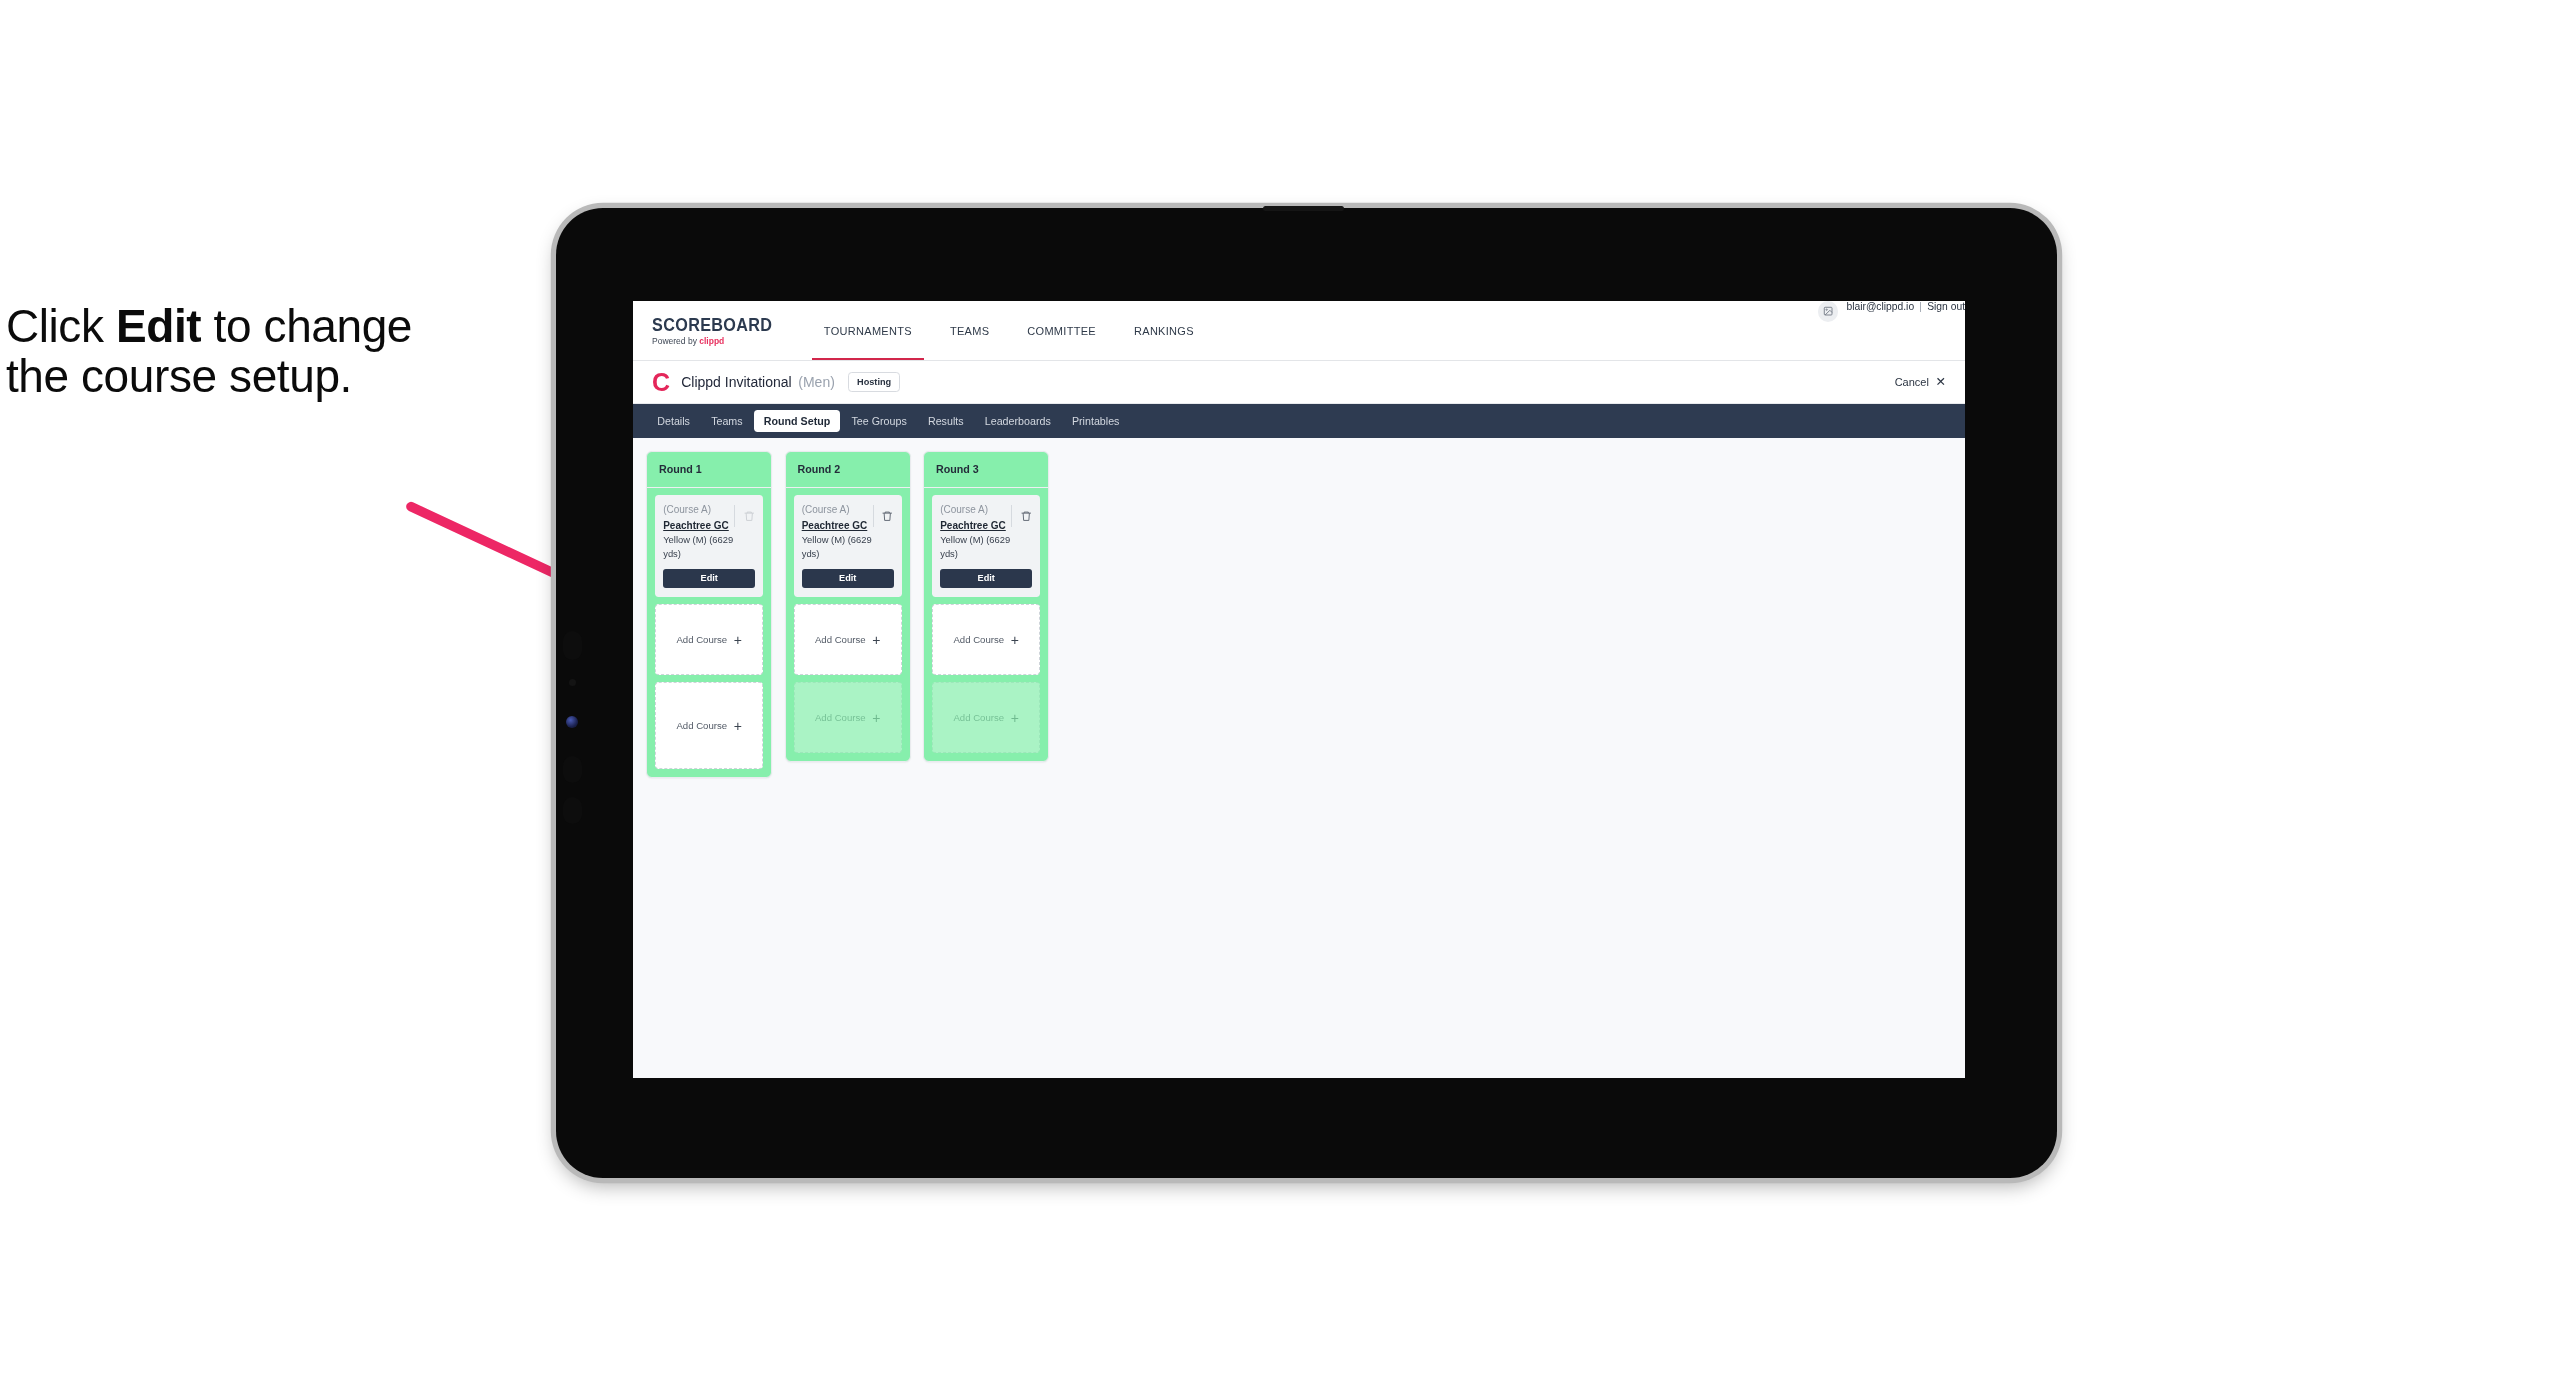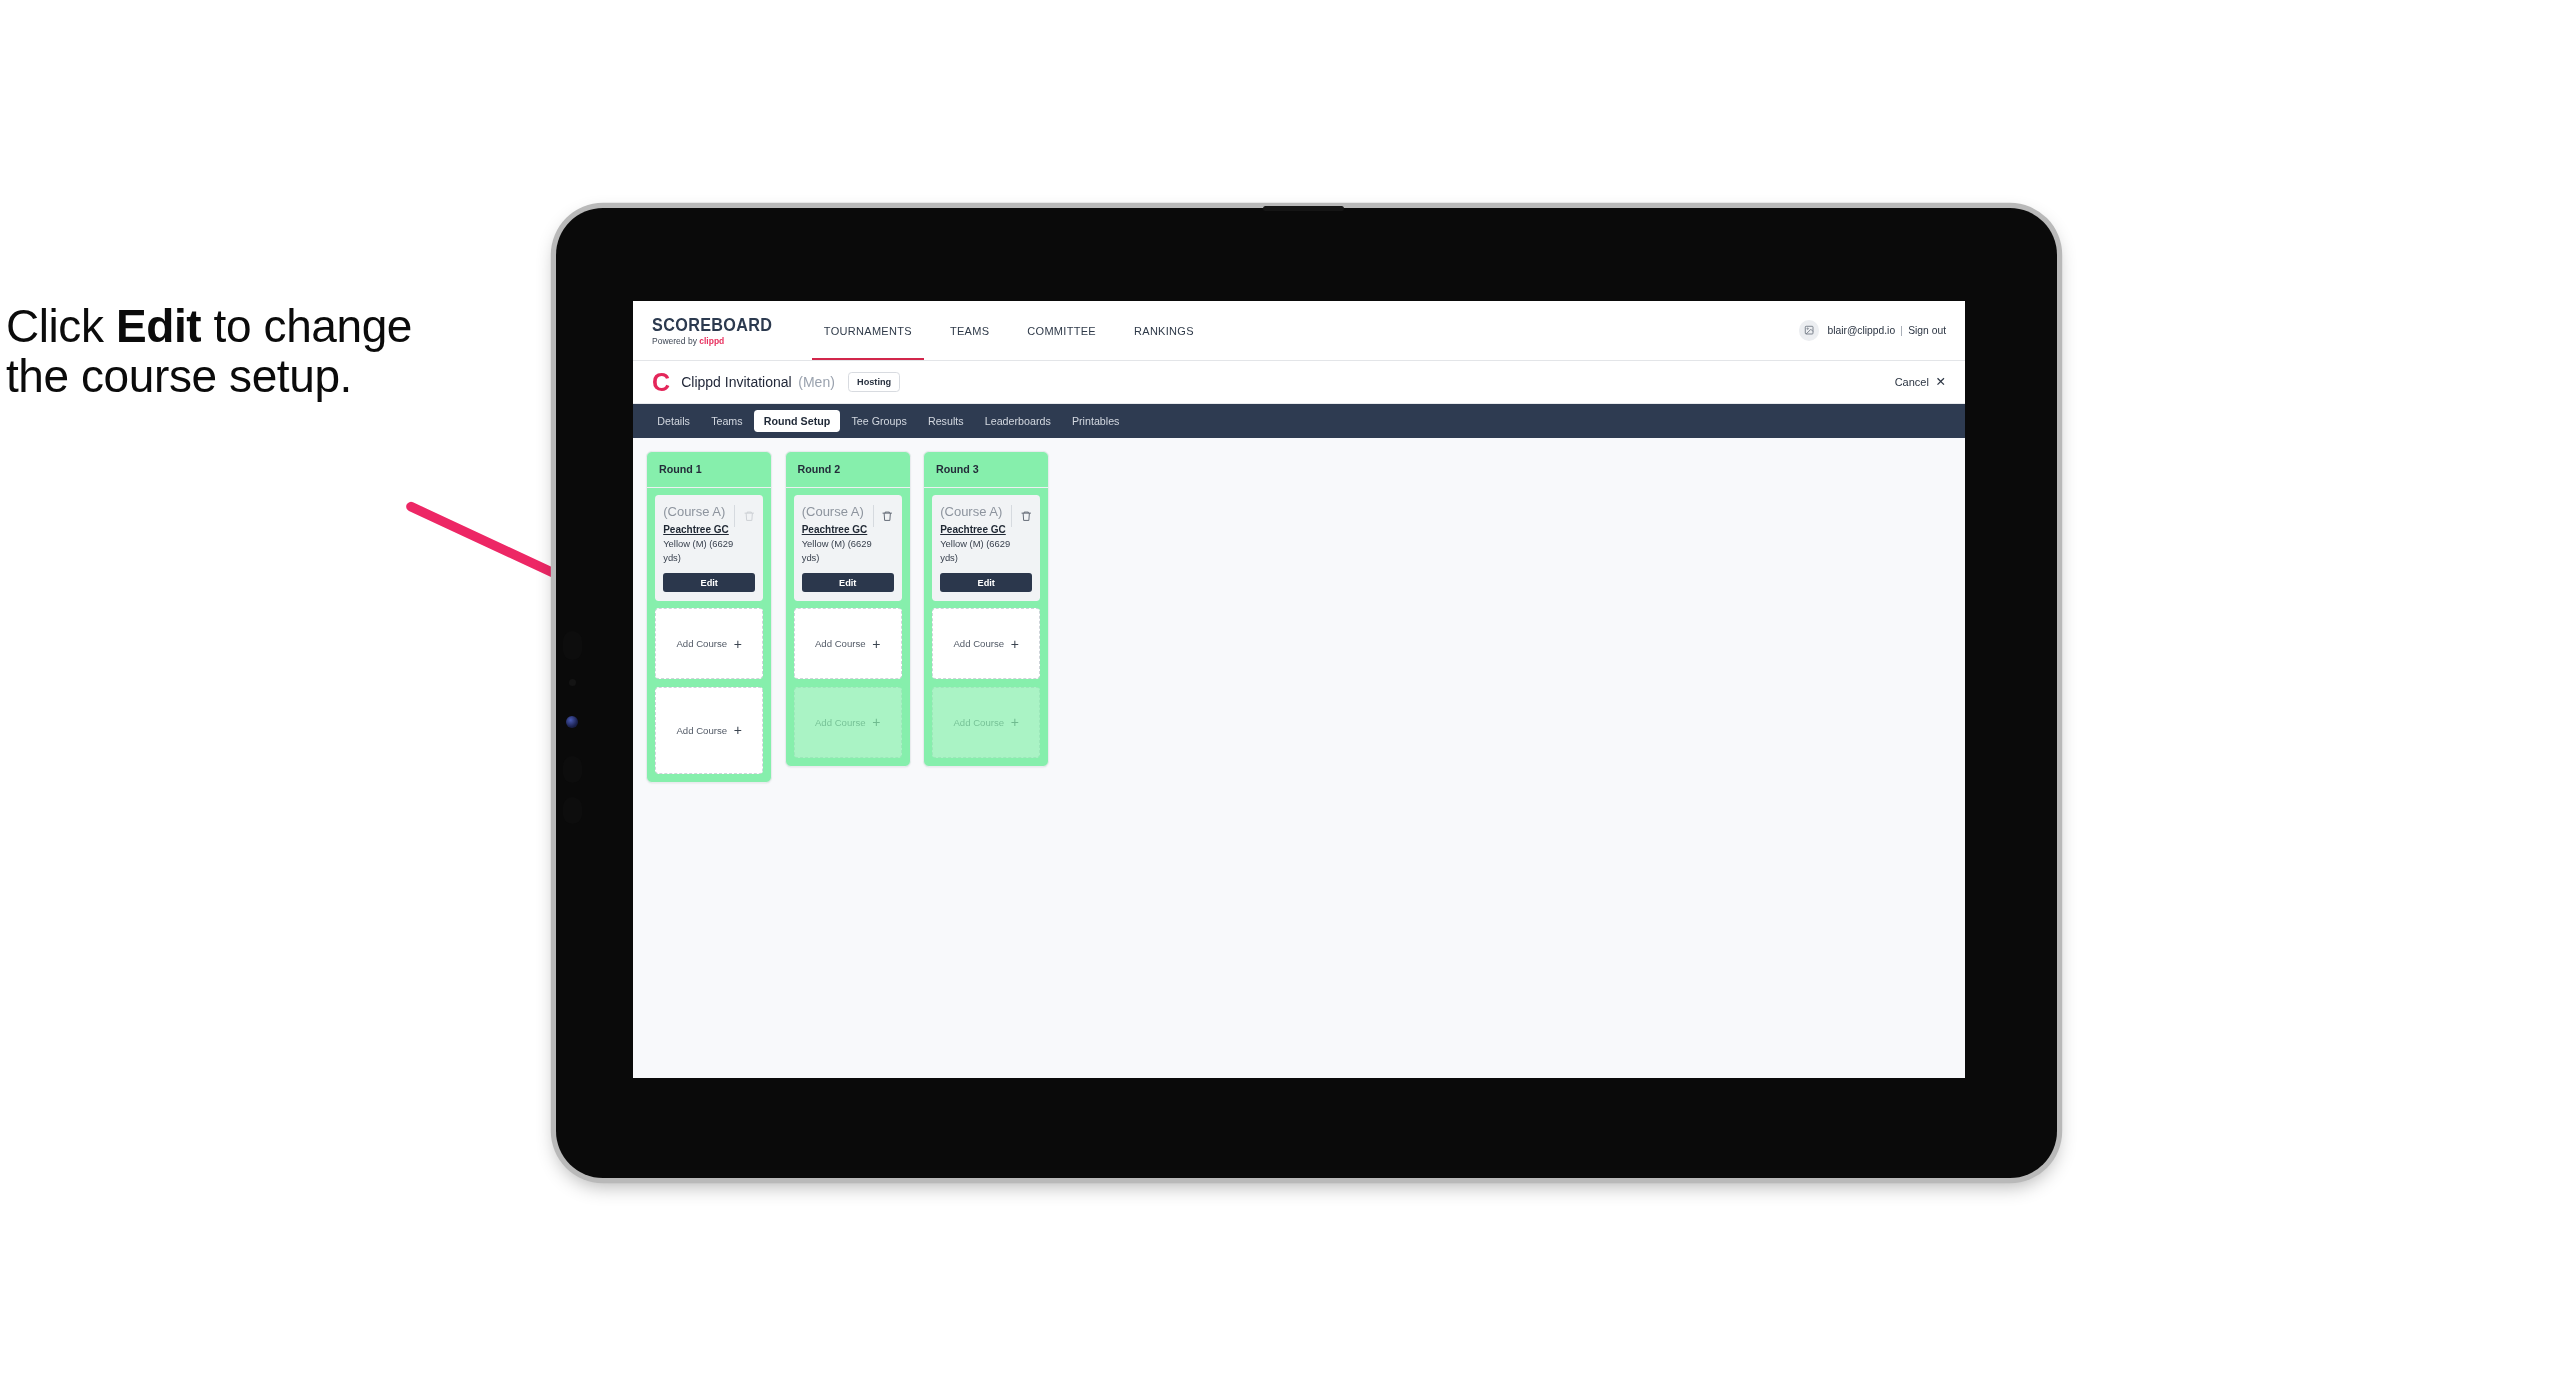--- a/index.html
+++ b/index.html
@@ -63,21 +63,21 @@
   .mainnav { display:flex; align-items:stretch; }
   .mainnav a {
     display:flex; align-items:center; padding: 0 19px;
     font-size: 11px; letter-spacing:0.3px; color:#2f3a49; text-decoration:none;
     position: relative; white-space:nowrap;
   }
   .mainnav a.active::after {
     content:""; position:absolute; left:7.4px; right:7.4px; bottom:0; height:2.2px; background:#D2264B;
   }
 
-  .topright { margin-left:auto; display:flex; align-items:center; padding-right: 19px; gap: 8px; }
+  .topright { margin-left:auto; display:flex; gap: 8px; }
   .avatar {
     width: 20.6px; height:20.6px; border-radius:50%; background:#eceef1;
     display:flex; align-items:center; justify-content:center;
   }
   .avatar svg { width:10.3px; height:10.3px; }
   .userline { font-size: 10.3px; color:#2b3442; white-space:nowrap; }
   .userline .sep { color:#9aa1ab; margin: 0 5.2px; }
   .userline a { color:#2b3442; text-decoration:none; }
 
   
@@ -117,21 +117,21 @@
     width: 126px; background:#86efac; border:0.7px solid #e9ebee; border-radius:5.9px;
     box-shadow: 0 0.7px 1.5px rgba(20,25,35,.05); overflow:hidden;
   }
   .round-head { padding: 10.3px 11.8px; border-bottom:0.7px solid #edeff2; }
   .round-head span { font-size: 10.7px; font-weight:700; color:#242c3a; }
   .round-body { padding: 7.4px 8px 8px 8px; }
 
   .course-card { background:#F1F3F5; border-radius:3.7px; padding: 8px 8px 8.8px 8px; }
   .course-top { display:flex; align-items:flex-start; }
   .course-meta { flex:1; }
-  .course-label { font-size: 13px; color:#8d949e; line-height:1.45; }
+  .course-label { font-size: 10px; color:#8d949e; line-height:1.45; }
   .course-name { font-size: 10px; color:#1f2733; font-weight:700; line-height:1.5;text-decoration:underline; }
   .course-tee  { font-size: 9.4px; color:#39414e; line-height:1.5; }
   .course-actions { display:flex; align-items:center; gap:8px; padding-top:2.2px; }
   .vrule { width:0.7px; height:22px; background:#d6dadf; }
   .trash { width:12.5px; height:12.5px; color:#5c646f; }
   .dim { opacity: .25; }
 
   .edit-btn {
     margin-top: 8px; width:100%; height: 19px; background:#2B374C; color:#fff;
     border:none; border-radius:2.9px; font-size: 9.2px; font-weight:700;

